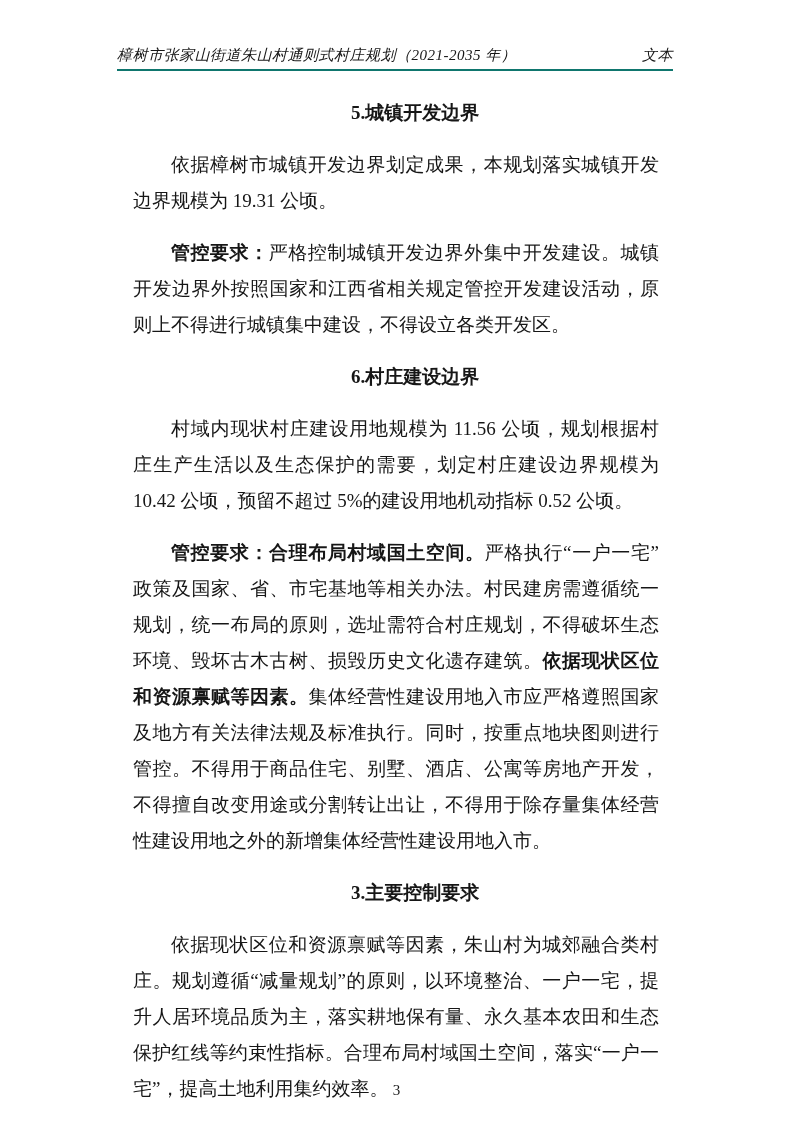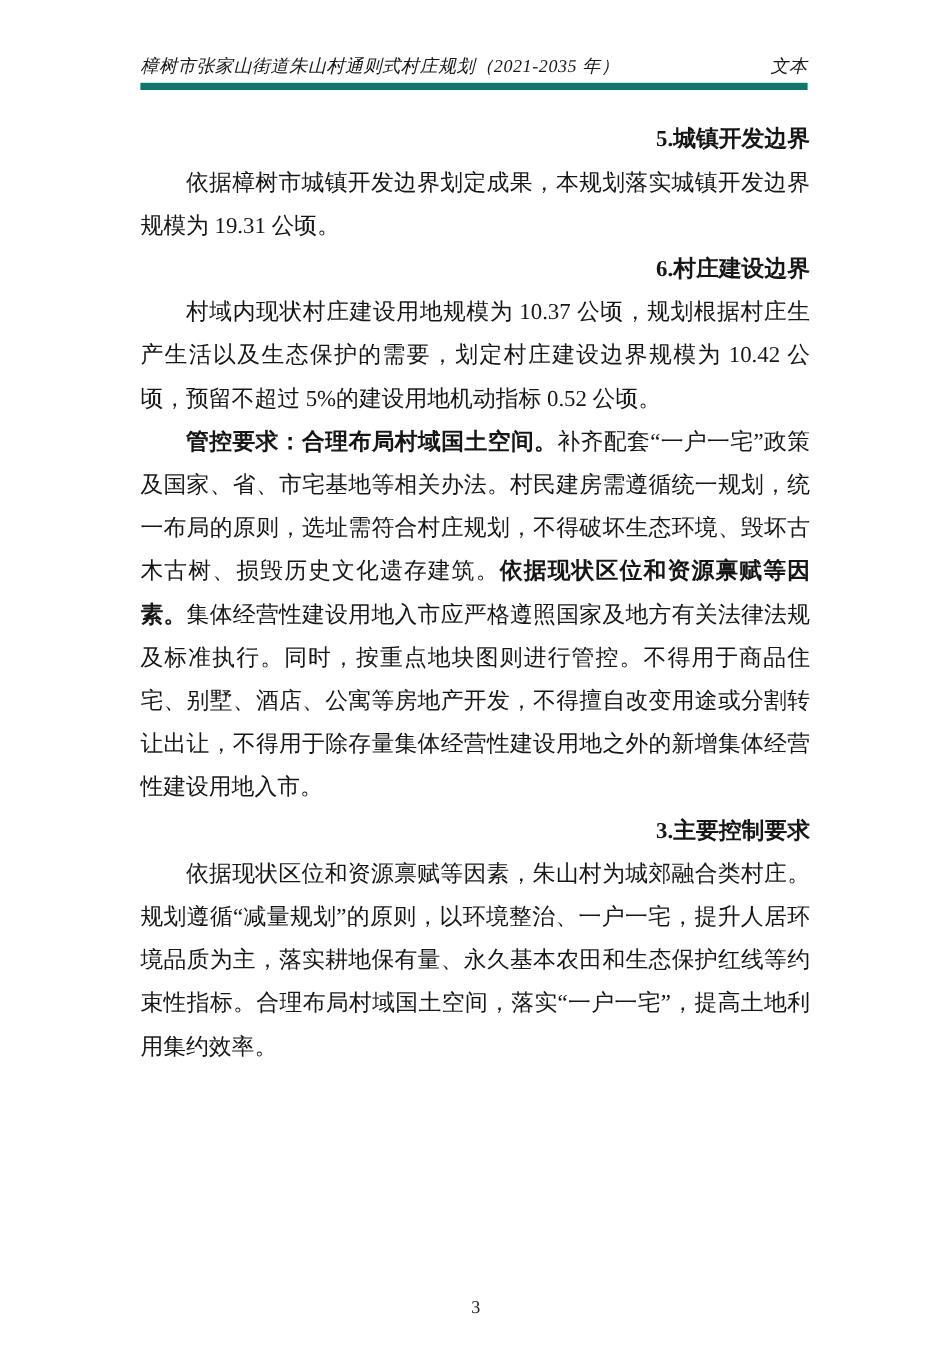--- a/index.html
+++ b/index.html
@@ -18,42 +18,42 @@
   .page {
     width: 793px;
     height: 1122px;
     position: relative;
   }
   .page-header {
     margin: 46px 120px 0 117px;
     display: flex;
     justify-content: space-between;
     align-items: flex-end;
-    border-bottom: 6px solid #0f766e;
+    border-bottom: 2px solid #0f766e;
     padding-bottom: 4px;
     font-size: 15px;
     font-style: italic;
     letter-spacing: 0.5px;
     white-space: nowrap;
   }
   .content {
     margin: 24px 118px 0 117px;
     font-size: 19px;
     line-height: 36px;
     text-align: justify;
   }
   .content h2 {
     font-size: 19px;
     font-weight: bold;
     margin: 0;
     text-indent: 2em;
-    text-align: right;
+    text-align: center;
   }
   .content p {
-    margin: 0;
+    margin: 16px;
     text-indent: 2em;
   }
   .content p .lead {
     font-weight: bold;
   }
   .page-footer {
     position: absolute;
     left: 0;
     right: 0;
     top: 1036px;
@@ -71,26 +71,27 @@
     <span>樟树市张家山街道朱山村通则式村庄规划（2021-2035 年）</span>
     <span>文本</span>
   </header>
 
   <main class="content">
 
     <h2>5.城镇开发边界</h2>
 
     <p>依据樟树市城镇开发边界划定成果，本规划落实城镇开发边界规模为 19.31 公顷。</p>
 
+    <p><span class="lead">管控要求：</span><span>严格控制城镇开发边界外集中开发建设。城镇开发边界外按照国家和江西省相关规定管控开发建设活动，原则上不得进行城镇集中建设，不得设立各类开发区。</span></p>
 
     <h2>6.村庄建设边界</h2>
 
-    <p>村域内现状村庄建设用地规模为 10.37 公顷，规划根据村庄生产生活以及生态保护的需要，划定村庄建设边界规模为 10.42 公顷，预留不超过 5%的建设用地机动指标 0.52 公顷。</p>
+    <p>村域内现状村庄建设用地规模为 11.56 公顷，规划根据村庄生产生活以及生态保护的需要，划定村庄建设边界规模为 10.42 公顷，预留不超过 5%的建设用地机动指标 0.52 公顷。</p>
 
-    <p><span class="lead">管控要求：合理布局村域国土空间。</span><span>补齐配套“一户一宅”政策及国家、省、市宅基地等相关办法。村民建房需遵循统一规划，统一布局的原则，选址需符合村庄规划，不得破坏生态环境、毁坏古木古树、损毁历史文化遗存建筑。</span><span class="lead">依据现状区位和资源禀赋等因素。</span><span>集体经营性建设用地入市应严格遵照国家及地方有关法律法规及标准执行。同时，按重点地块图则进行管控。不得用于商品住宅、别墅、酒店、公寓等房地产开发，不得擅自改变用途或分割转让出让，不得用于除存量集体经营性建设用地之外的新增集体经营性建设用地入市。</span></p>
+    <p><span class="lead">管控要求：合理布局村域国土空间。</span><span>严格执行“一户一宅”政策及国家、省、市宅基地等相关办法。村民建房需遵循统一规划，统一布局的原则，选址需符合村庄规划，不得破坏生态环境、毁坏古木古树、损毁历史文化遗存建筑。</span><span class="lead">依据现状区位和资源禀赋等因素。</span><span>集体经营性建设用地入市应严格遵照国家及地方有关法律法规及标准执行。同时，按重点地块图则进行管控。不得用于商品住宅、别墅、酒店、公寓等房地产开发，不得擅自改变用途或分割转让出让，不得用于除存量集体经营性建设用地之外的新增集体经营性建设用地入市。</span></p>
 
     <h2>3.主要控制要求</h2>
 
     <p>依据现状区位和资源禀赋等因素，朱山村为城郊融合类村庄。规划遵循“减量规划”的原则，以环境整治、一户一宅，提升人居环境品质为主，落实耕地保有量、永久基本农田和生态保护红线等约束性指标。合理布局村域国土空间，落实“一户一宅”，提高土地利用集约效率。</p>
 
   </main>
 
   <footer class="page-footer">
     <span>3</span>
   </footer>

